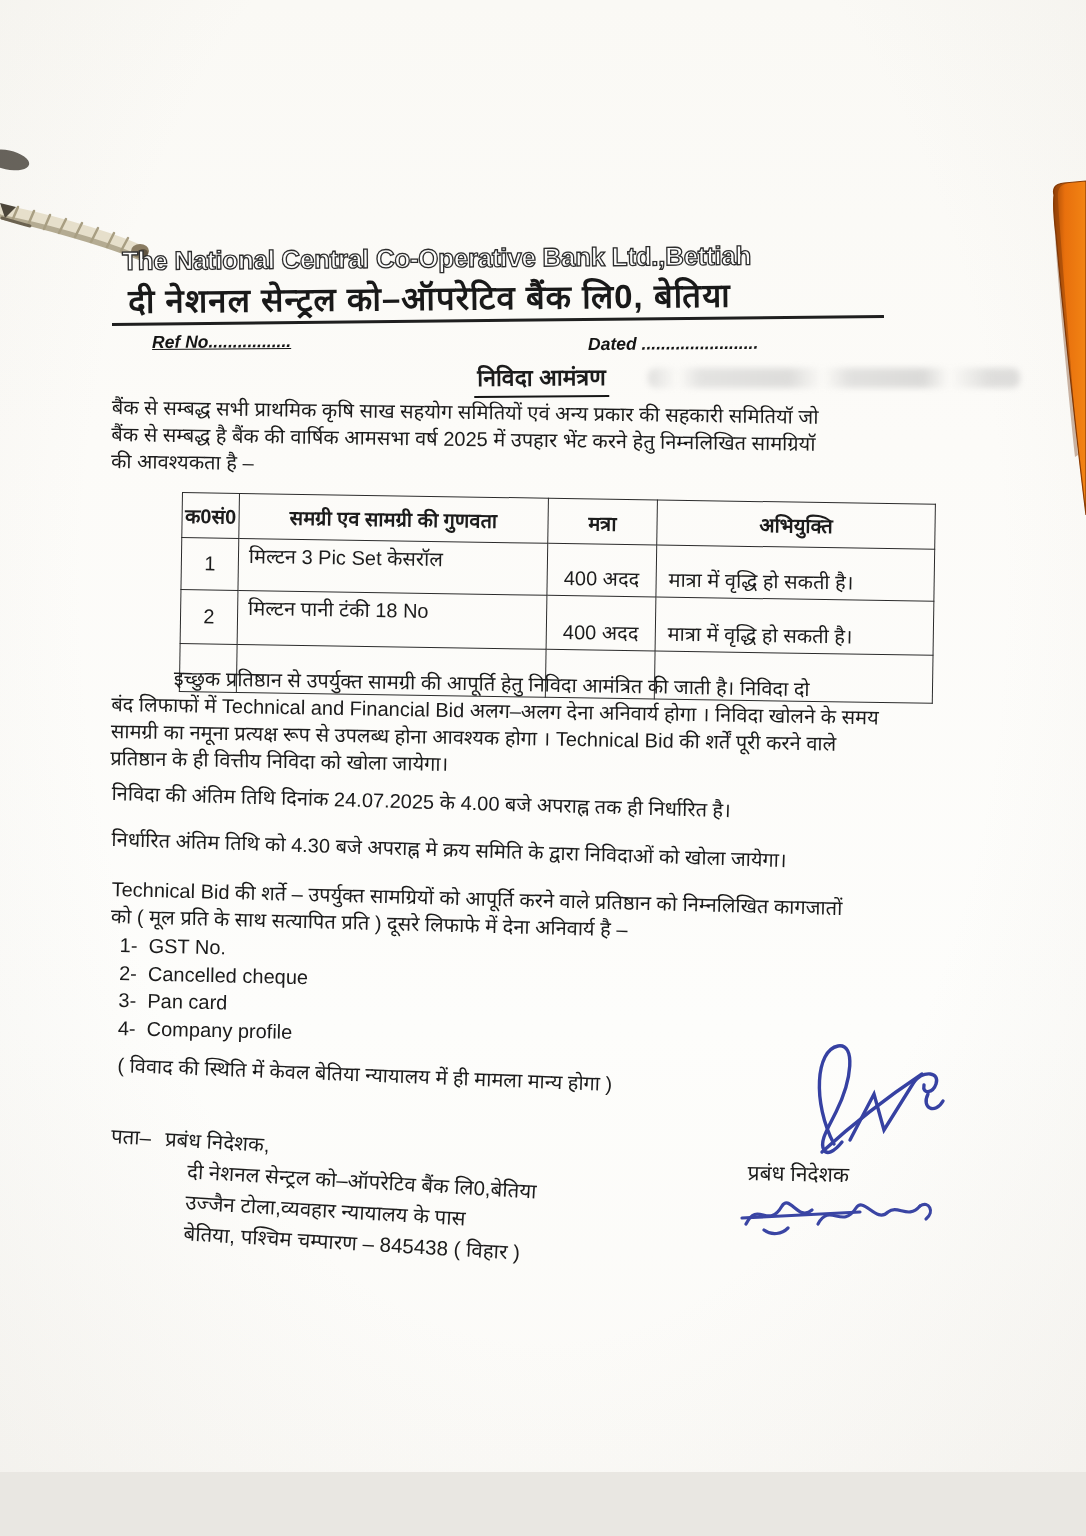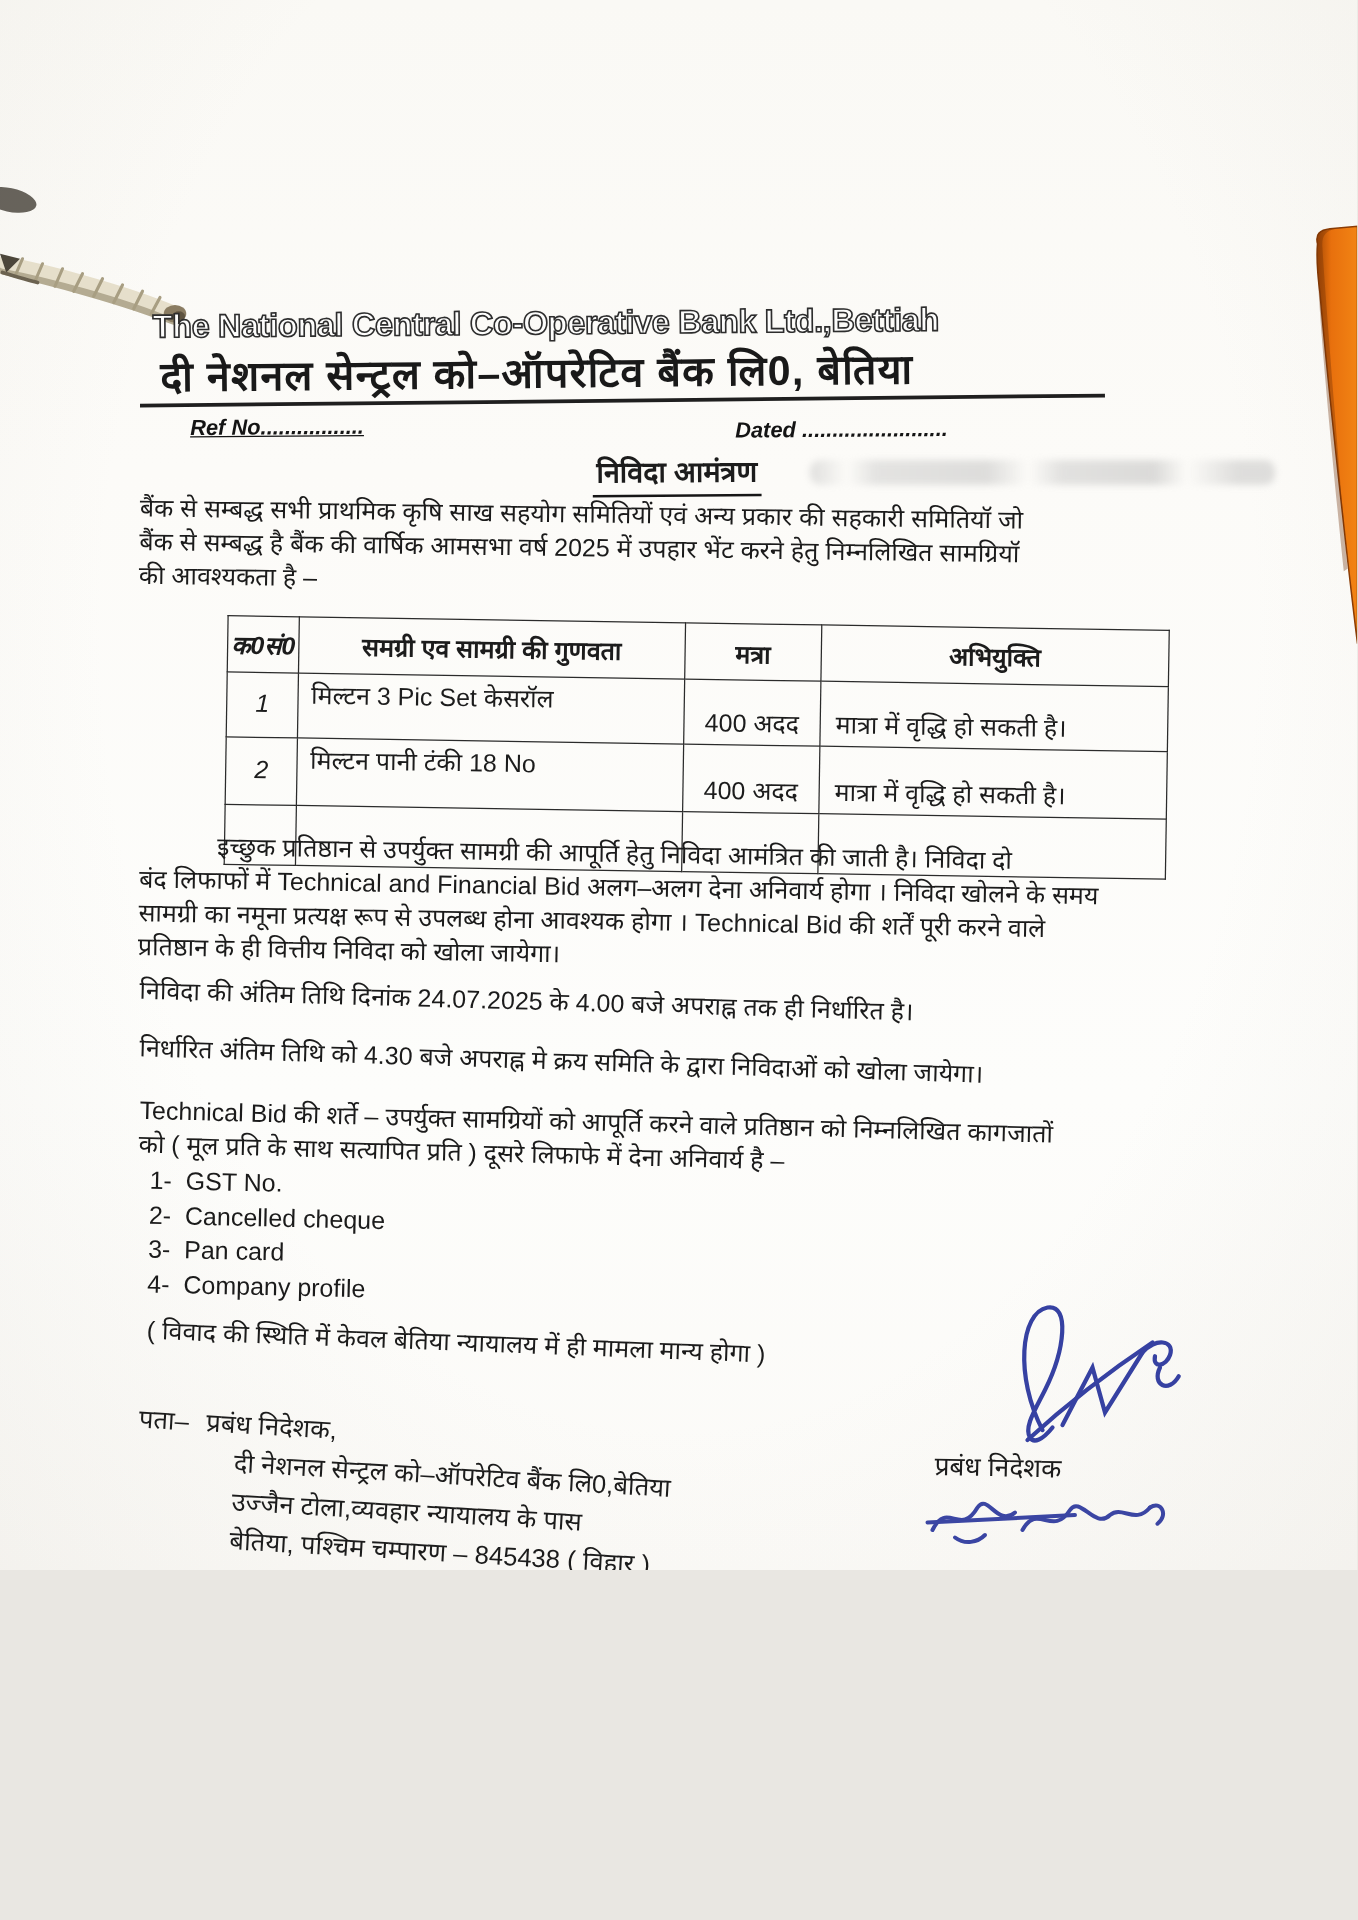--- a/index.html
+++ b/index.html
@@ -1,17 +1,17 @@
 <!DOCTYPE html>
 <html><head>
 <meta charset="utf-8">
 <style>
   html,body { margin:0; padding:0; background:#e9e7e2; }
   #page {
-    position:relative; width:1086px; height:1256px; overflow:hidden;
+    position:relative; width:1086px; height:1472px; overflow:hidden;
     background:
       radial-gradient(ellipse at 50% 40%, rgba(255,255,255,0) 60%, rgba(210,205,195,0.18) 100%),
       linear-gradient(180deg, #faf9f5 0%, #fcfbf8 30%, #fdfdfb 70%, #fbfaf7 100%);
     font-family:"Liberation Sans","DejaVu Sans",sans-serif;
     color:#1c1c1c;
   }
   .abs { position:absolute; transform-origin:left top; }
   .ml { white-space:pre-line; }
 
   .title-en {
@@ -43,21 +43,21 @@
   .body-text { font-size:20px; line-height:27px; color:#1b1b1b; }
 
   .intro { left:112px; top:394px; width:905px; transform:rotate(0.8deg); }
 
   table.tender {
     position:absolute; left:182px; top:492px; width:754px;
     border-collapse:collapse; transform:rotate(0.9deg); transform-origin:left top;
     font-size:20px;
   }
   table.tender td { border:1.7px solid #2b2b2b; }
-  .c-sn  { width:52px;  text-align:center;font-style:italic; }
+  .c-sn  { width:52px;  text-align:center; }
   .c-item{ width:314px; text-align:left; padding:3px 4px 2px 10px; vertical-align:top; }
   .c-qty { width:110px; text-align:center; vertical-align:bottom; padding-bottom:4px; }
   .c-rem { width:278px; text-align:left; padding:0 4px 4px 12px; vertical-align:bottom; }
   tr.thead td { font-weight:700; text-align:center; vertical-align:middle; height:40px; padding:2px; }
   tr.r1 td { height:46px; }
   tr.r2 td { height:48px; }
   tr.rempty td { height:42px; }
 
   .invite { left:112px; top:664px; width:915px; text-indent:62px; transform:rotate(1.0deg); }
   .deadline { left:112px; top:780px; width:900px; transform:rotate(1.6deg); }

